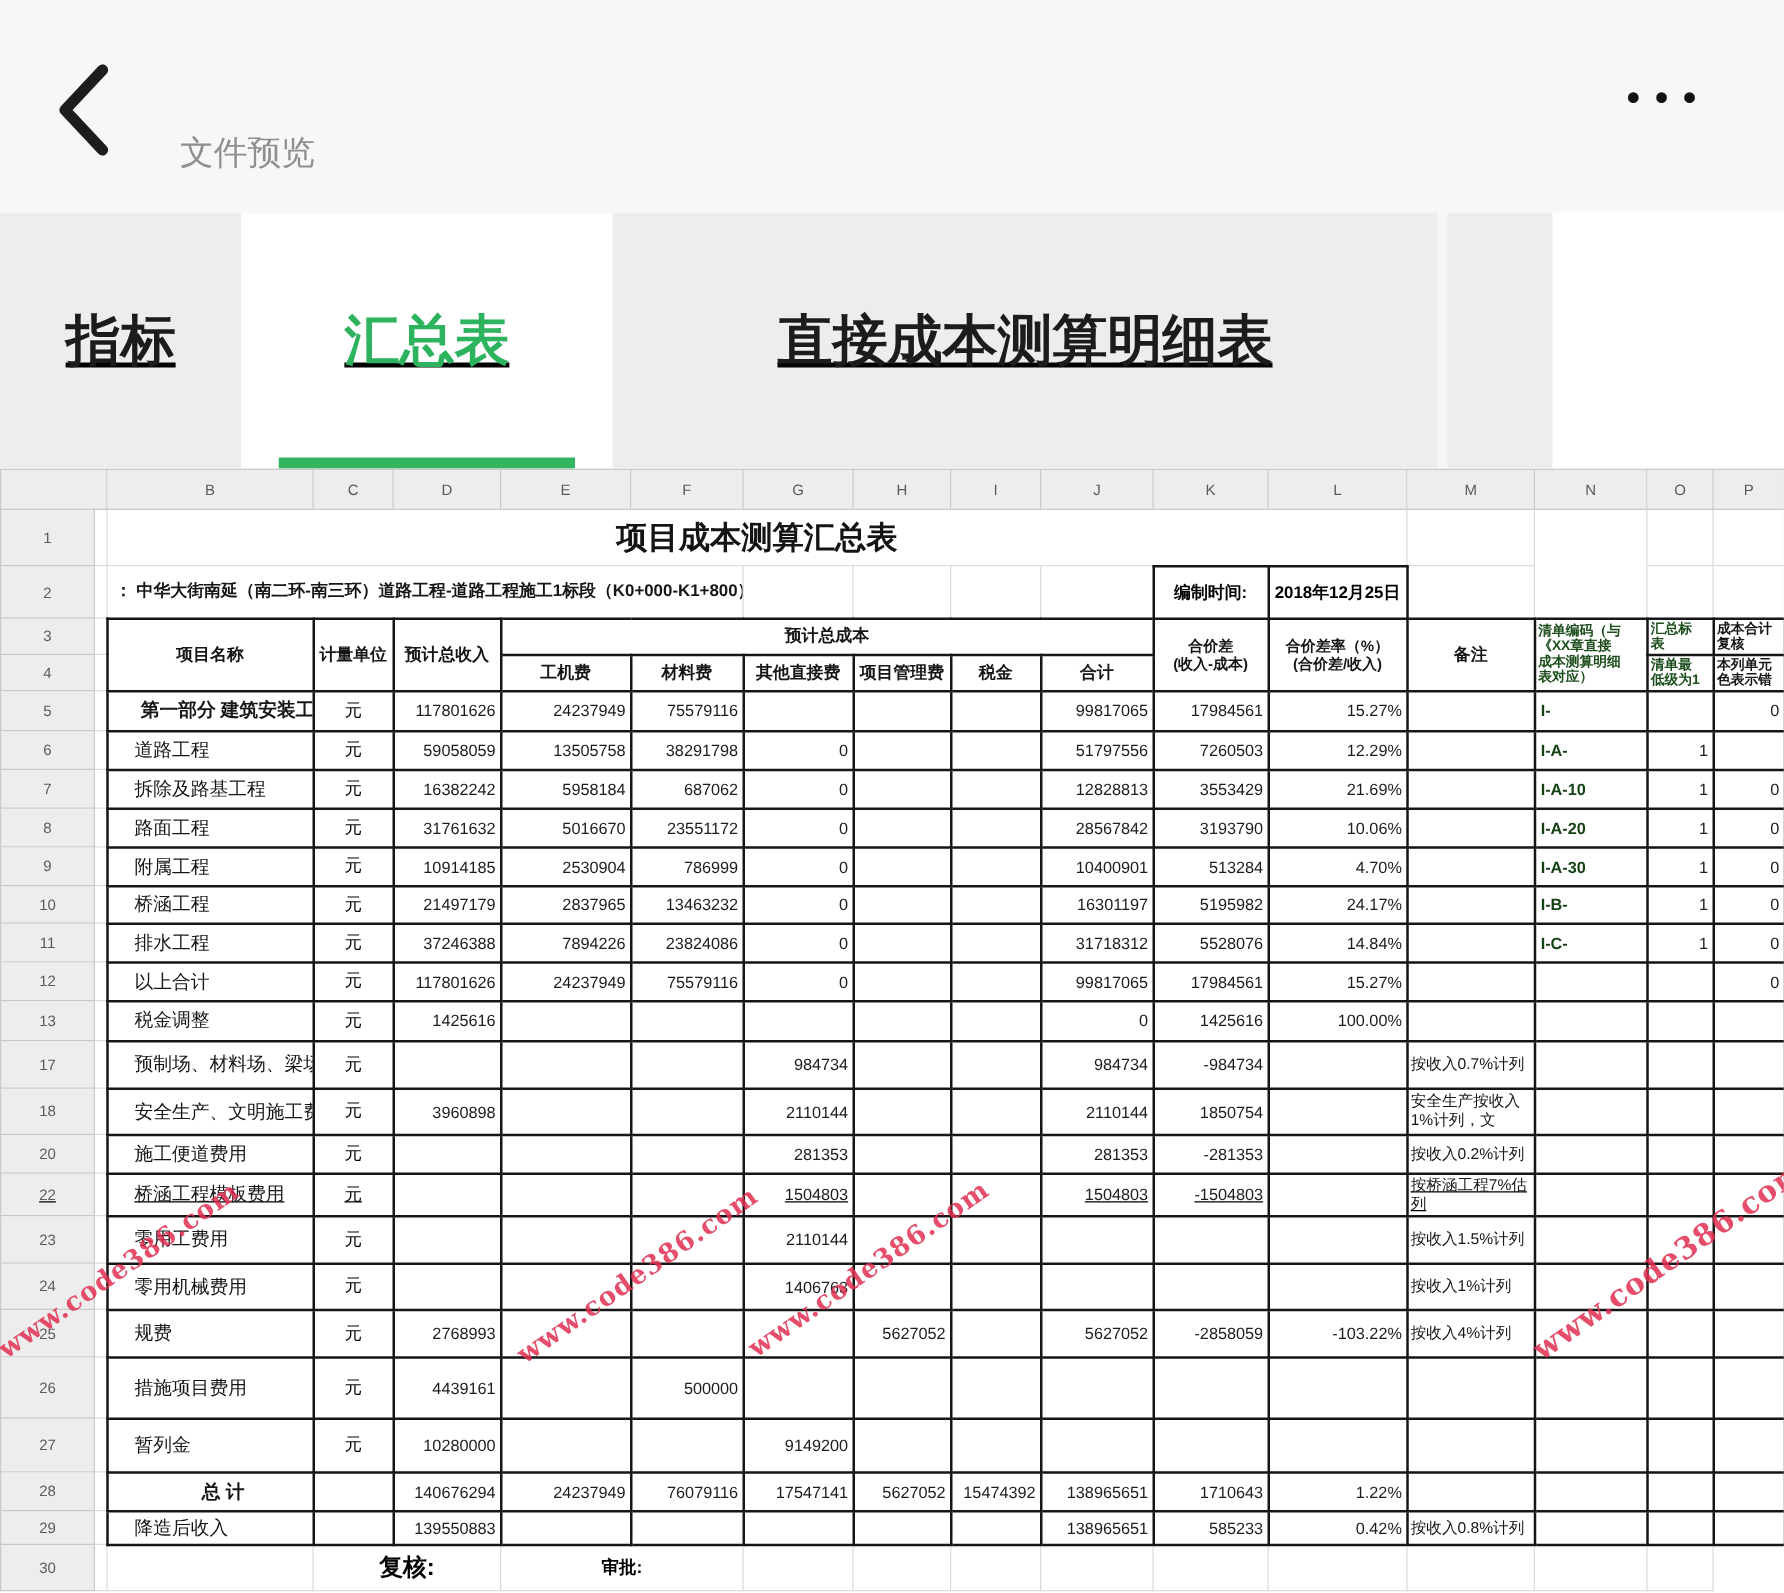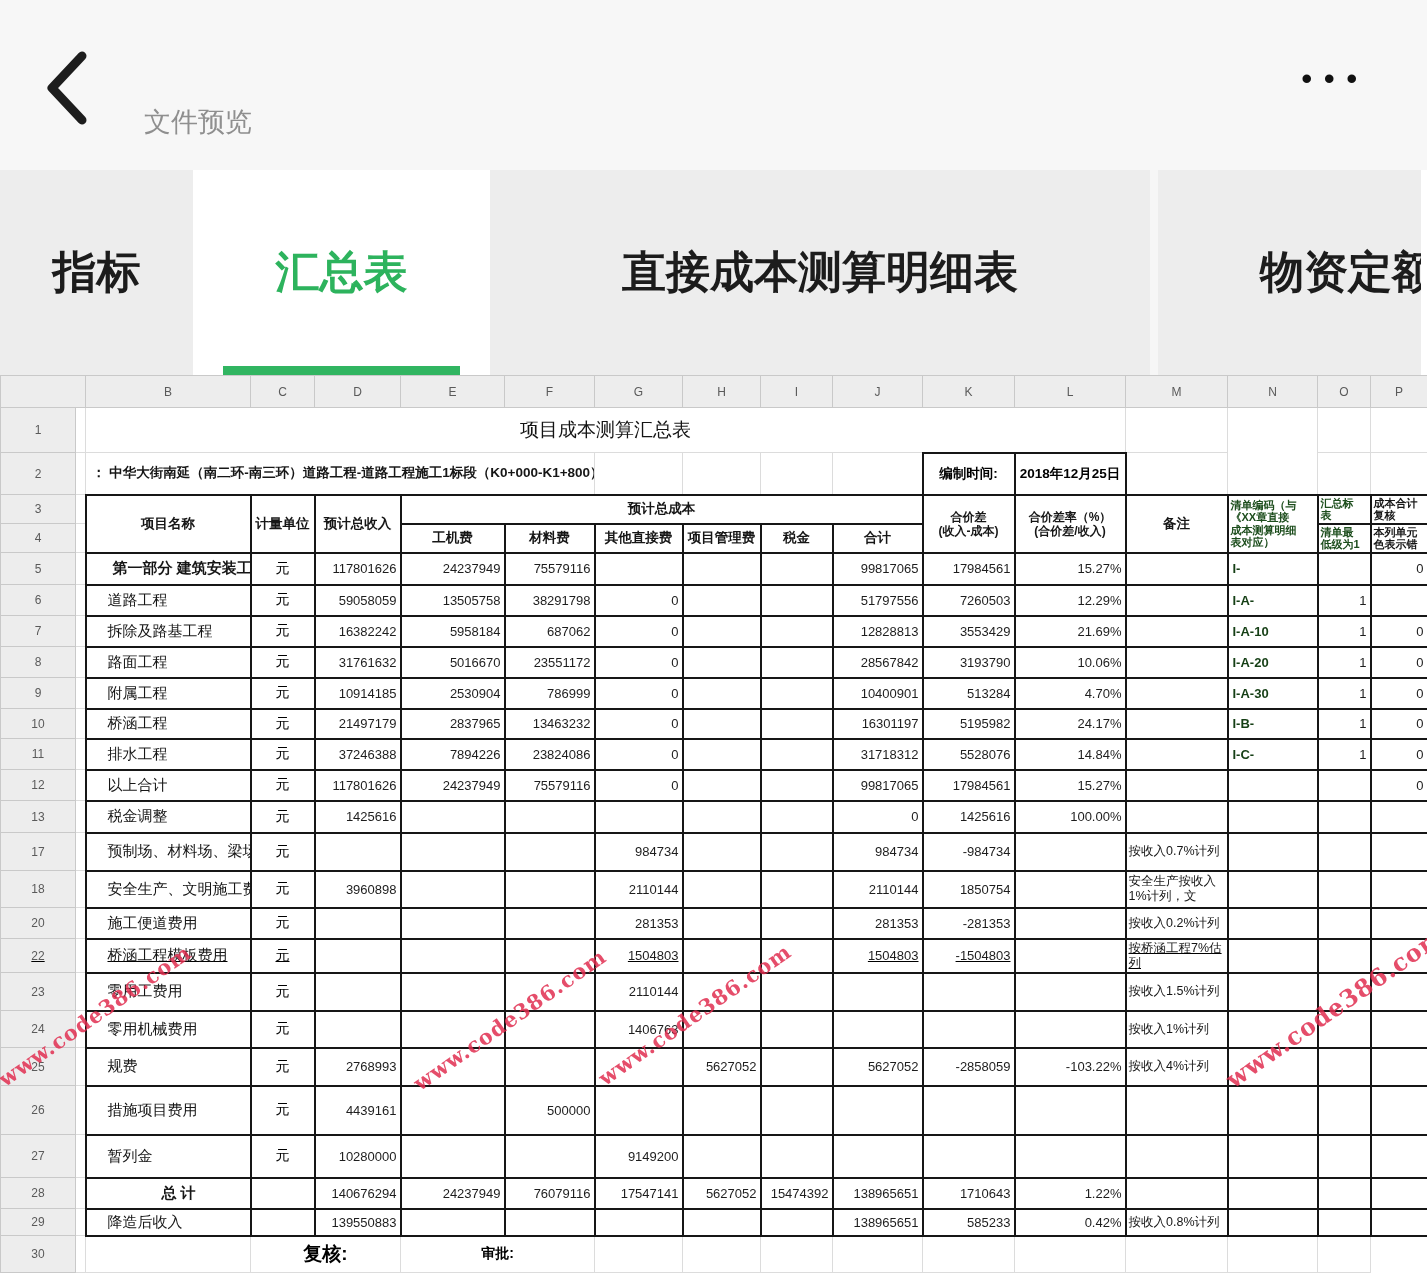--- a/index.html
+++ b/index.html
@@ -9,21 +9,21 @@
   
   .appbar { position:relative; width:1427px; height:170px; background:#f7f7f7; }
   .back { position:absolute; left:38px; top:48px; width:60px; height:80px; cursor:pointer; }
   .file-title { position:absolute; left:142px; top:22px; width:1120px; font-size:44px;
     font-weight:700; color:#161616; white-space:nowrap; overflow:hidden; }
   .file-sub { position:absolute; left:144px; top:104px; font-size:27px; color:#8f8f8f; }
   .more { position:absolute; right:58px; top:62px; font-size:30px; letter-spacing:12px;
     color:#111; font-weight:700; cursor:pointer; }
 
   
-  .tabbar { position:relative; width:1421px; height:205px; background:#ededed; display:flex; overflow:hidden; }
+  .tabbar { position:relative; width:1242px; height:205px; background:#ededed; display:flex; overflow:hidden;text-decoration:underline; }
   .tab { height:205px; display:flex; align-items:center; justify-content:center;
     font-size:44px; font-weight:600; color:#1c1c1c; white-space:nowrap; flex:none; position:relative; }
   .tab.t1 { width:193px; }
   .tab.t2 { width:297px; background:#fff; color:#2db35d; }
   .tab.t2 .underline { position:absolute; left:30px; right:30px; bottom:0; height:9px; background:#31b561; }
   .tab.t3 { width:660px; }
   .tab.gap { width:8px; background:#f6f6f6; }
   .tab.t4 { width:380px; }
 
   
@@ -42,21 +42,21 @@
   .ctr { text-align:center; }
   .bold { font-weight:700; }
   .ind { padding-left:26px; }
   .rem { font-size:12.5px; line-height:15px; text-align:left; padding:1px 2px; color:#161616; }
 
   .grn { background:#06dc06; }
   .lgrn { background:#d8f3cf; }
   .yel { background:#ffff9f; }
   .r2grn { background:#c9eebb; }
 
-  .sheet-title { text-align:center; font-size:19px; font-weight:400; color:#141414; }
+  .sheet-title { text-align:center; font-size:25px; font-weight:700; color:#141414; }
   .proj { font-size:13.5px; font-weight:700; white-space:nowrap; padding-left:6px; color:#161616; }
   .hdr { text-align:center; font-size:13.5px; font-weight:600; color:#161616; }
   .hdr2 { text-align:center; font-size:12px; font-weight:600; line-height:14px; white-space:pre-line; color:#161616; }
   .hdr3 { text-align:left; font-size:11px; font-weight:600; line-height:12.5px; white-space:pre-line;
     color:#1c4d1c; padding:1px 2px; }
   .code { text-align:left; font-size:13px; padding-left:4px; color:#153f15; font-weight:600; }
 
   .prep { font-size:13.5px; font-weight:700; text-align:center; }
   .date { font-size:13.5px; font-weight:700; text-align:center; line-height:16px; }
 

